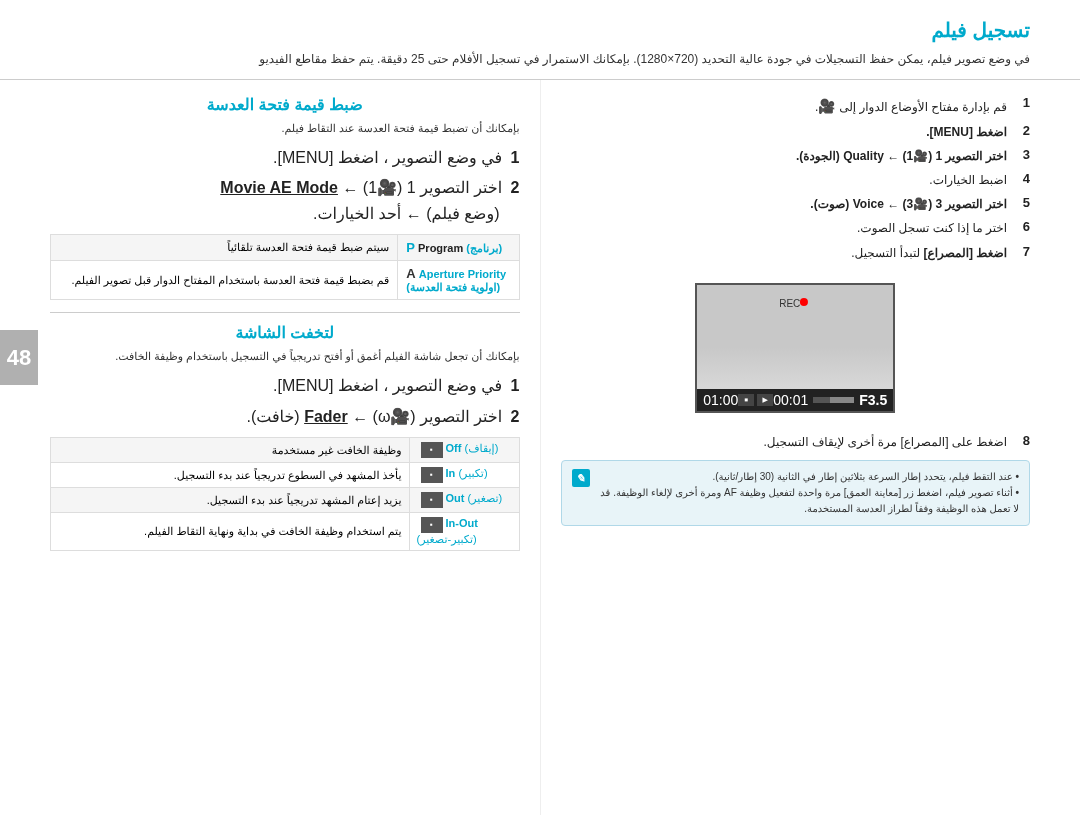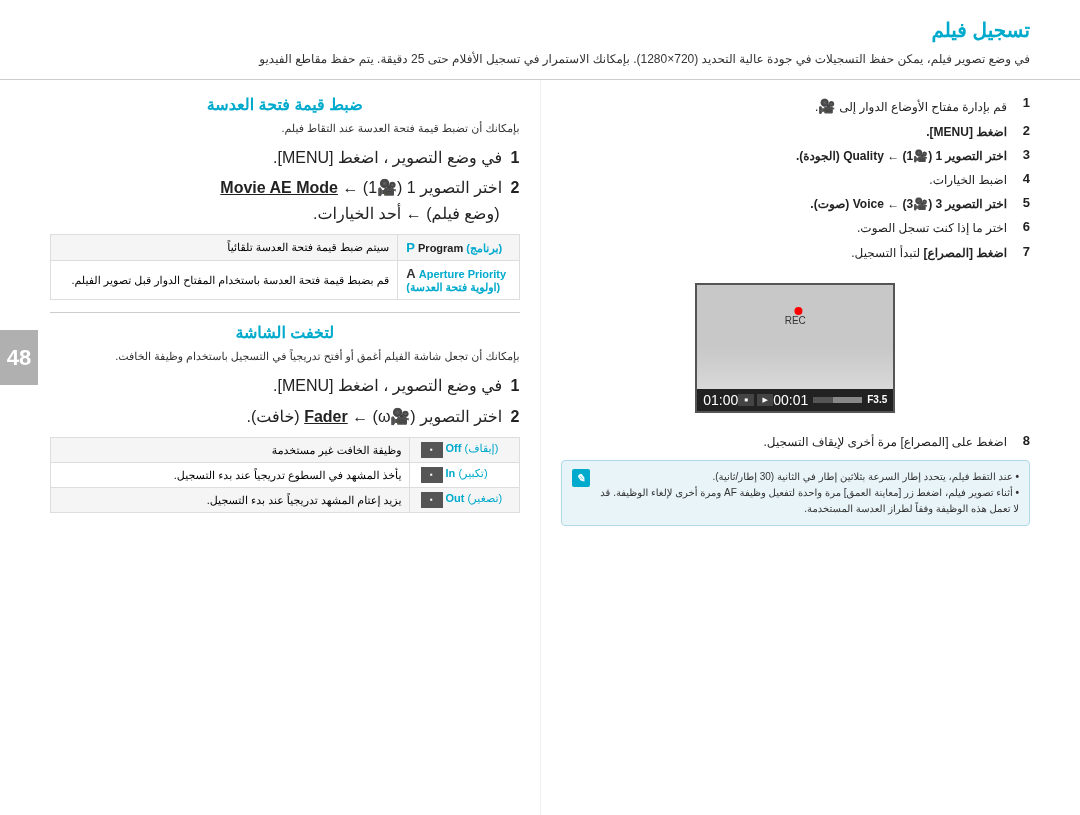--- a/index.html
+++ b/index.html
@@ -171,28 +171,27 @@
       margin: 10px auto;
       position: relative;
       display: flex;
       flex-direction: column;
       align-items: center;
       justify-content: flex-end;
     }
 
     .rec-indicator {
       position: absolute;
-      top: 22px;
+      top: 13px;
       left: 50%;
       transform: translateX(-50%);
       display: flex;
       align-items: flex-start;
       font-size: 10px;
       color: #333;
-      flex-direction: column;
     }
 
     .rec-dot {
       width: 8px;
       height: 8px;
       background: red;
       border-radius: 50%;
       margin-right: 3px;
     }
 
@@ -201,21 +200,21 @@
       background: #222;
       display: flex;
       align-items: center;
       justify-content: space-between;
       padding: 3px 6px;
       height: 22px;
     }
 
     .aperture-value {
       color: #fff;
-      font-size: 10px;
+      font-size: 14px;
       font-weight: bold;
     }
 
     .timeline-bar {
       flex: 1;
       height: 6px;
       background: #555;
       margin: 0 5px;
       position: relative;
     }
@@ -446,20 +445,28 @@
           <td>يأخذ المشهد في السطوع تدريجياً عند بدء التسجيل.</td>
         </tr>
         <tr>
           <td style="text-align:left; direction:ltr;">
             <span class="fader-icon">▪</span>
             <span class="option-label-blue">Out</span>
             <span style="color:#00aacc;"> (تصغير)</span>
           </td>
           <td>يزيد إعتام المشهد تدريجياً عند بدء التسجيل.</td>
         </tr>
+        <tr>
+          <td style="text-align:left; direction:ltr;">
+            <span class="fader-icon">▪</span>
+            <span class="option-label-blue">In-Out</span><br>
+            <span style="color:#00aacc; margin-right:26px;">(تكبير-تصغير)</span>
+          </td>
+          <td>يتم استخدام وظيفة الخافت في بداية ونهاية التقاط الفيلم.</td>
+        </tr>
       </tbody>
         </table>
 
     </div>
 
     <div class="right-column">
       <div class="right-steps">
 
         <div class="step-line">
           <span class="step-num-circle">1</span>

